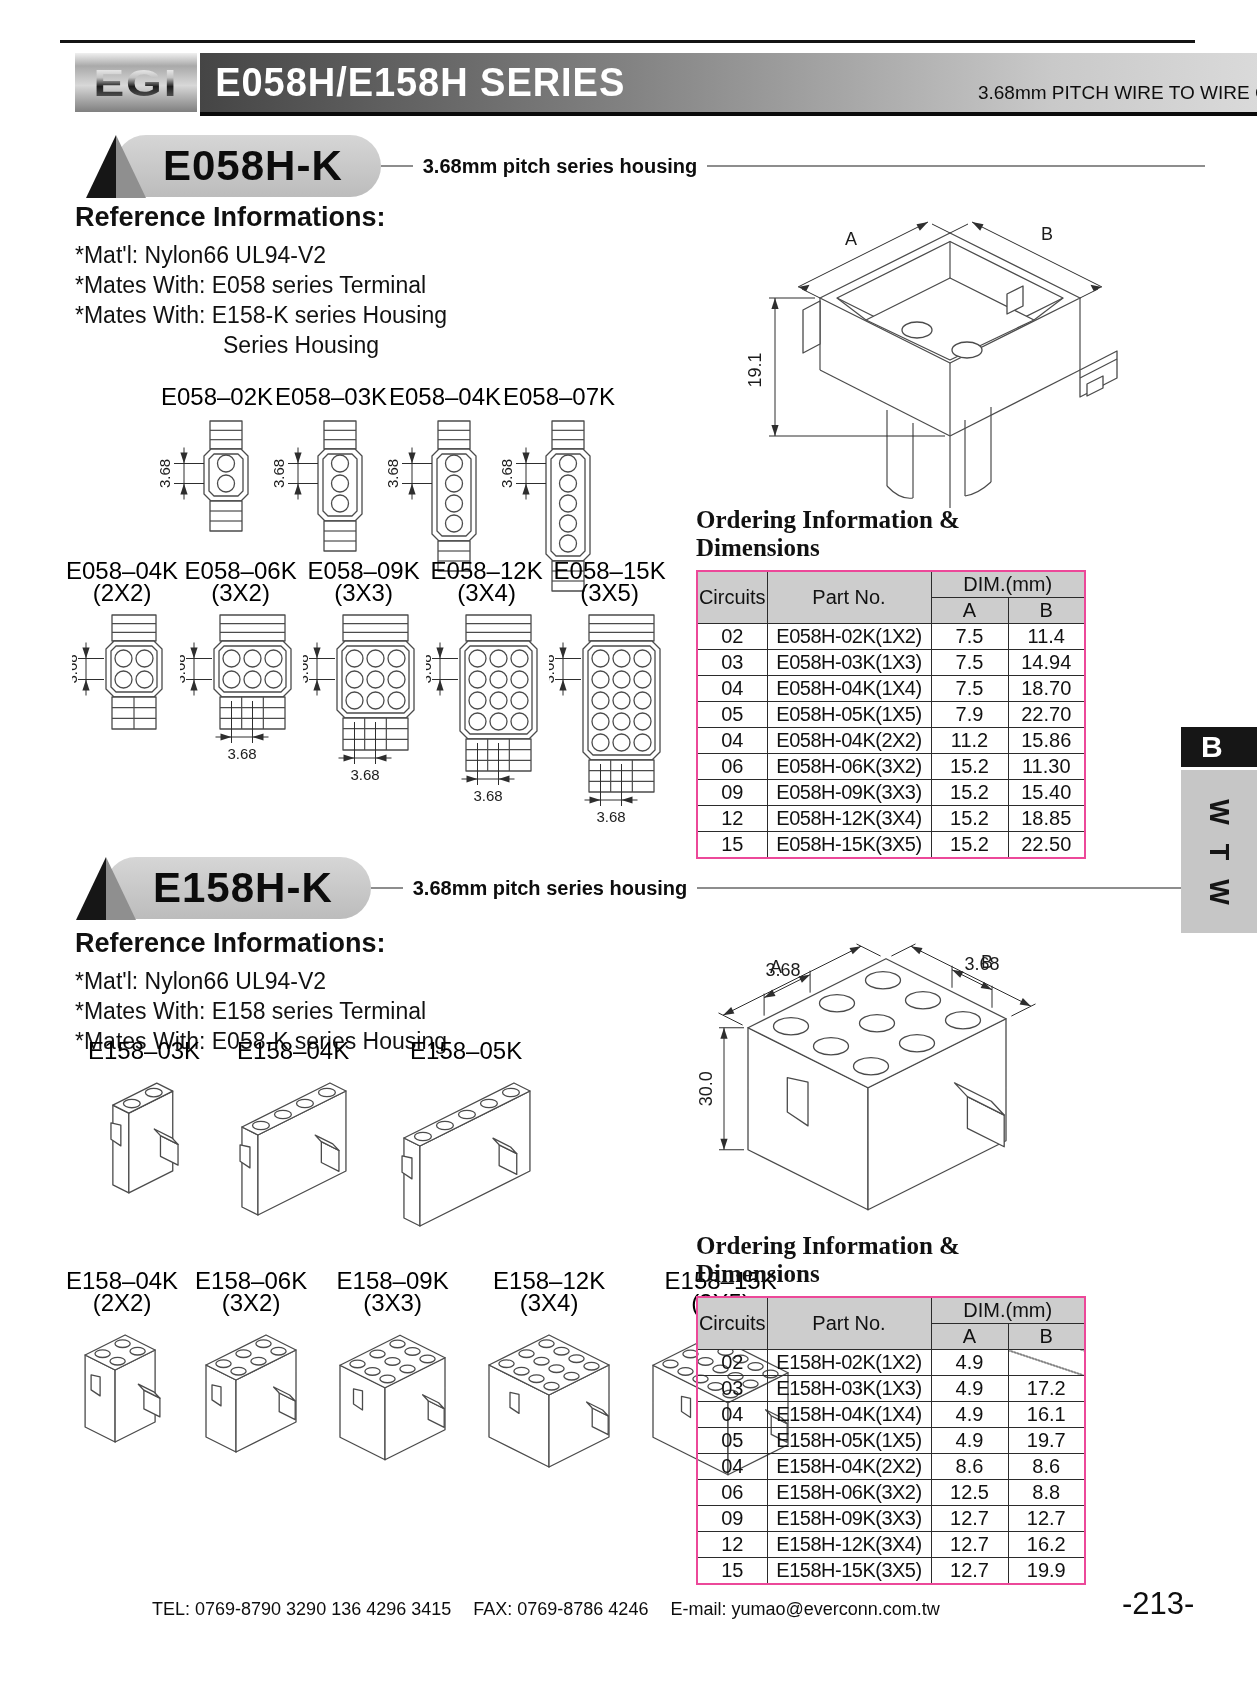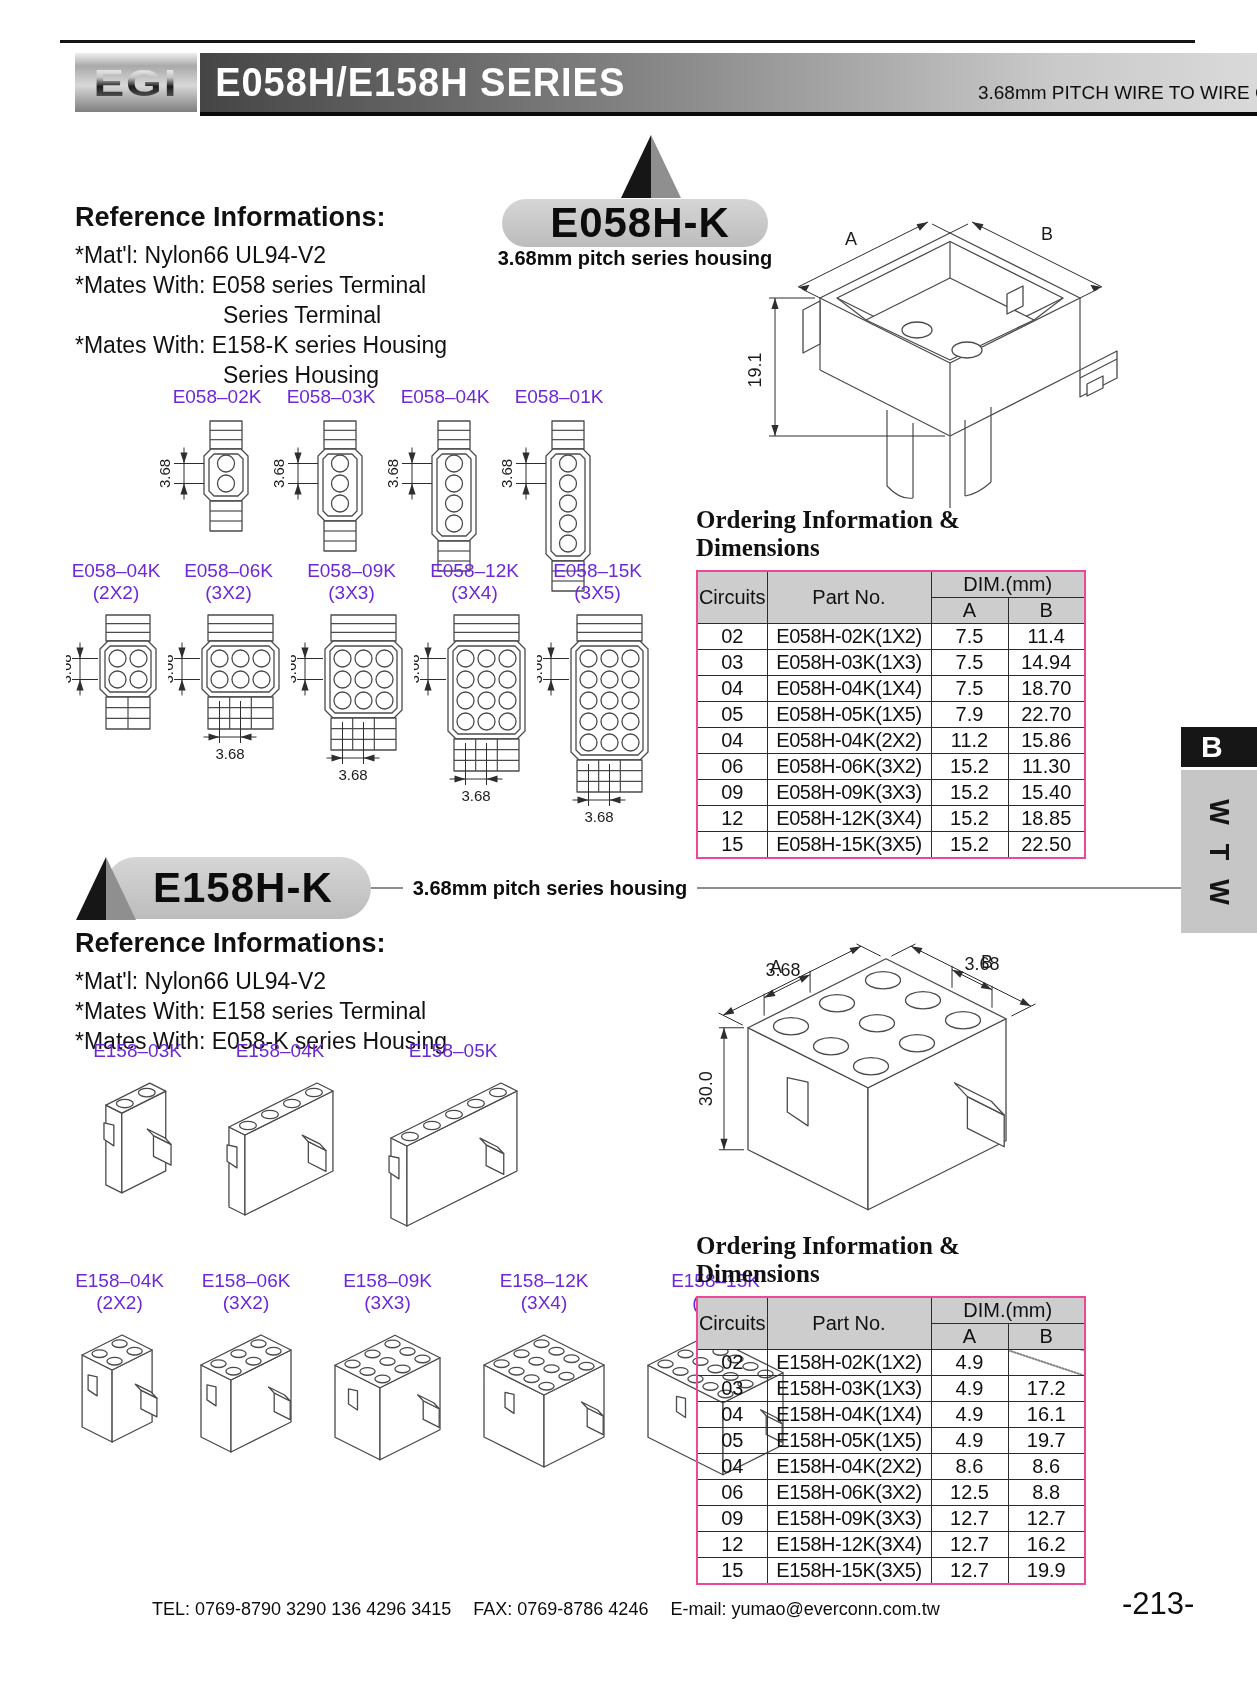--- a/index.html
+++ b/index.html
@@ -32,21 +32,21 @@
   .rule.long{flex:1;}
   .tagline{font-size:20px;font-weight:700;padding:0 10px;white-space:nowrap;color:#0d0d0d;}
 
   .ref{position:absolute;}
   .ref-title{font-size:27px;font-weight:800;margin-bottom:9px;}
   .ref-line{font-size:23px;line-height:27px;margin-top:3px;}
   .ref-line.indent{padding-left:148px;}
 
   .figrow{position:absolute;display:flex;align-items:flex-start;}
   .fig{display:flex;flex-direction:column;align-items:center;}
-  .figlab{font-size:19px;line-height:22px;white-space:nowrap;color:#6d28d9;}
+  .figlab{font-size:24px;line-height:22px;white-space:nowrap;color:#000000;}
   .fig svg{margin-top:5px;}
 
   svg .face{fill:#fff;stroke:#4b4b4b;stroke-width:1.3;stroke-linejoin:round;}
   svg .ln{stroke:#4b4b4b;stroke-width:1.2;fill:none;}
   svg .dim{stroke:#2e2e2e;stroke-width:1;fill:none;}
   svg .fill{fill:#2e2e2e;stroke:none;}
   svg text{font-family:"Liberation Sans",sans-serif;}
   svg .dimtxt{font-size:15px;fill:#1c1c1c;text-anchor:middle;}
   svg .dimlab{font-size:18px;fill:#1c1c1c;text-anchor:middle;}
 
@@ -79,39 +79,38 @@
 
   <div class="logo">
     <span>EGI</span>
   </div>
 
   <div class="series-bar">
     <span class="series-title">E058H/E158H SERIES</span>
     <span class="series-sub">3.68mm PITCH WIRE TO WIRE CONNECTOR</span>
   </div>
 
-  <div class="badge-row" style="left:75px;top:133px;width:1120px;height:66px;flex-direction:column;">
+  <div class="badge-row" style="left:85px;top:133px;width:1120px;height:66px;">
     <svg class="tri" width="62" height="66">
       <polygon points="1,65 31,2 31,65" fill="#161616"></polygon>
       <polygon points="31,2 61,65 31,65" fill="#8f8f8f"></polygon>
     </svg>
     <div class="pill">
       <span>E058H-K</span>
     </div>
     <div class="rule short"></div>
     <span class="tagline">3.68mm pitch series housing</span>
     <div class="rule long"></div>
   </div>
 
   <div class="ref" style="left:75px;top:202px;">
     <div class="ref-title">Reference Informations:</div>
     <div id="ref1-lines">
         <div class="ref-line">*Mat'l: Nylon66 UL94-V2</div>
         <div class="ref-line">*Mates With: E058 series Terminal</div>
-        <div class="ref-line indent">Series Terminal</div>
         <div class="ref-line">*Mates With: E158-K series Housing</div>
         <div class="ref-line indent">Series Housing</div>
       </div>
   </div>
 
   <div class="figrow" id="figrow1a" style="left:160px;top:386px;gap:0px;">
       <div class="fig">
         <div class="figlab">E058–02K</div>
         <svg width="114" height="124" viewBox="0 0 114 124">
           <rect x="50" y="8" width="32" height="28" class="face"></rect>
@@ -171,21 +170,21 @@
           <line x1="50" y1="148" x2="82" y2="148" class="ln"></line>
           <line x1="14" y1="50.5" x2="44" y2="50.5" class="dim"></line>
           <line x1="14" y1="70.5" x2="44" y2="70.5" class="dim"></line>
           <line x1="24" y1="34.5" x2="24" y2="86.5" class="dim"></line>
           <polygon class="fill" points="24.0,50.5 20.4,39.5 27.6,39.5"></polygon>
           <polygon class="fill" points="24.0,70.5 27.6,81.5 20.4,81.5"></polygon>
           <text x="10" y="60.5" class="dimtxt" transform="rotate(-90 10 60.5)">3.68</text>
         </svg>
       </div>
       <div class="fig">
-        <div class="figlab">E058–01K</div>
+        <div class="figlab">E058–07K</div>
         <svg width="114" height="184" viewBox="0 0 114 184">
           <rect x="50" y="8" width="32" height="28" class="face"></rect>
           <line x1="50" y1="17.333333333333336" x2="82" y2="17.333333333333336" class="ln"></line>
           <line x1="50" y1="26.666666666666668" x2="82" y2="26.666666666666668" class="ln"></line>
           <path class="face" d="M51,36 H81 L88,43 V141 L81,148 H51 L44,141 V43 Z"></path>
           <path class="face" d="M54,41 H78 L83,46 V138 L78,143 H54 L49,138 V46 Z"></path>
           <circle class="face" cx="66" cy="50.5" r="8.5"></circle>
           <circle class="face" cx="66" cy="70.5" r="8.5"></circle>
           <circle class="face" cx="66" cy="90.5" r="8.5"></circle>
           <circle class="face" cx="66" cy="110.5" r="8.5"></circle>

